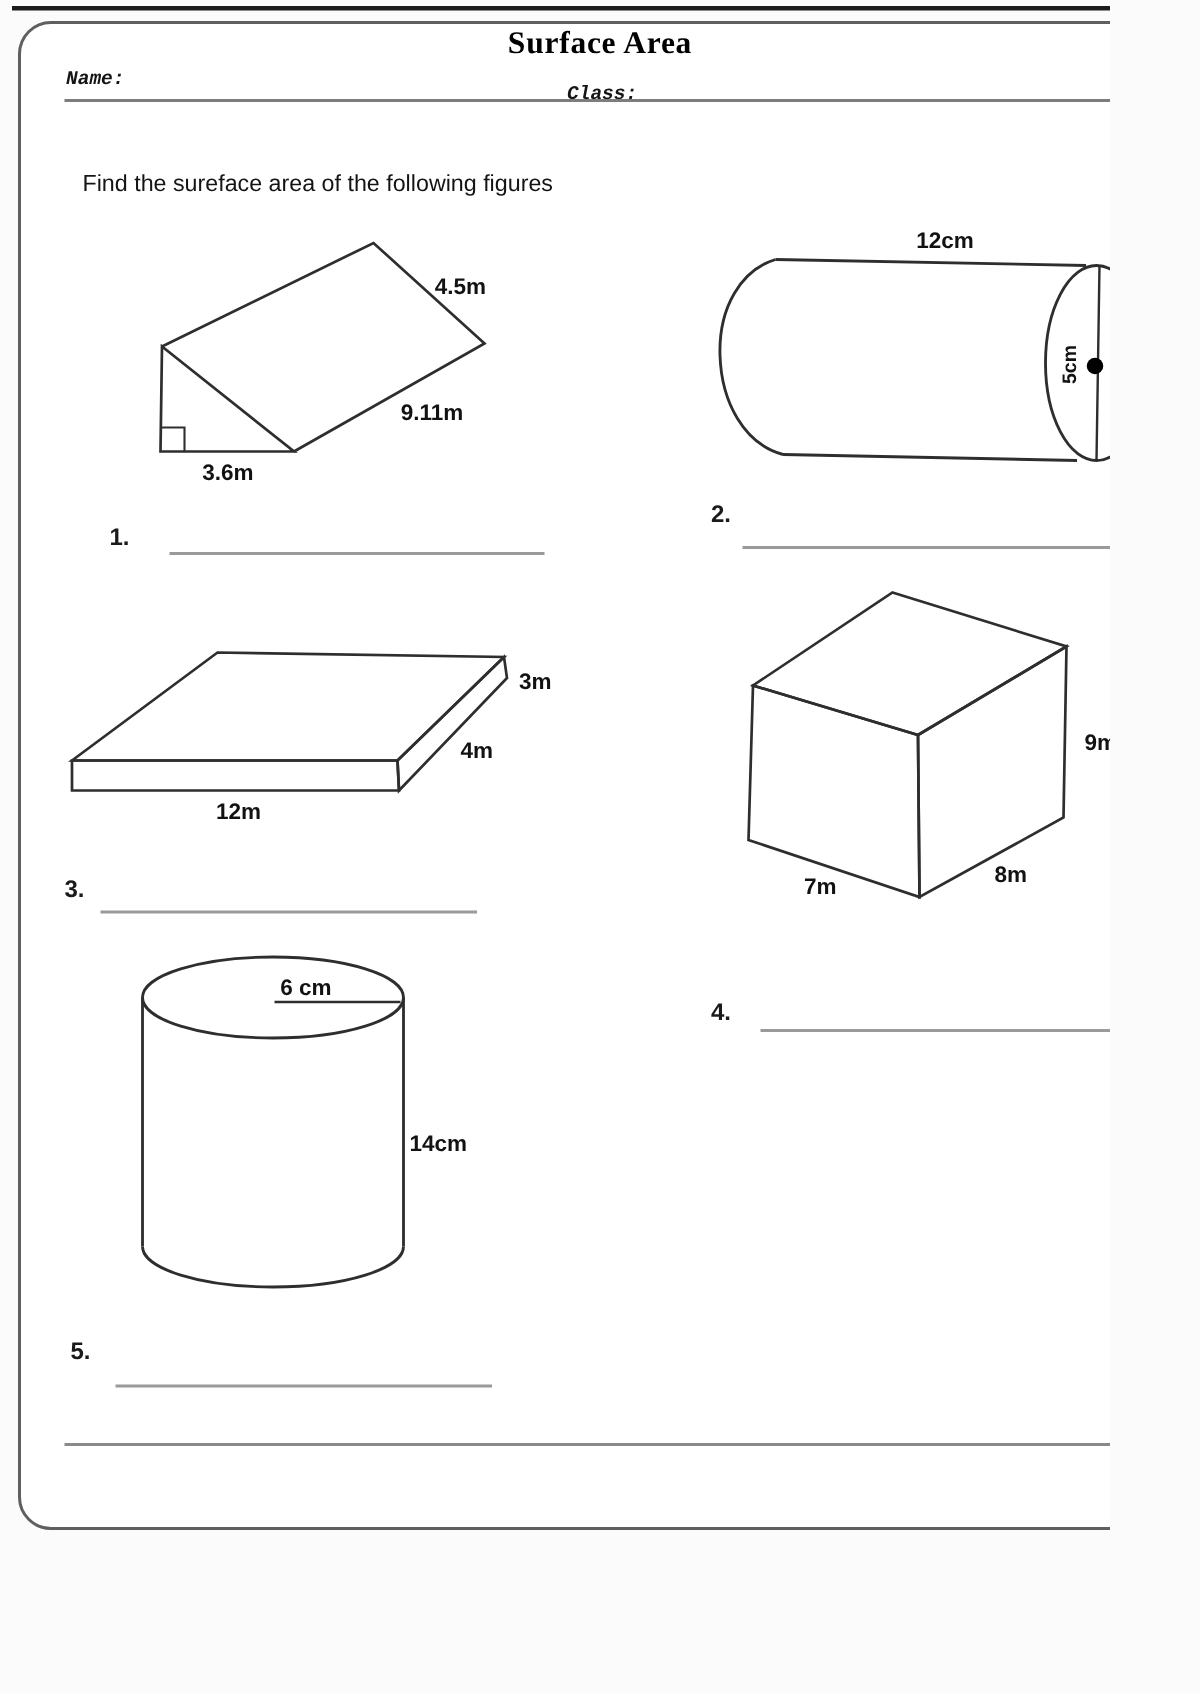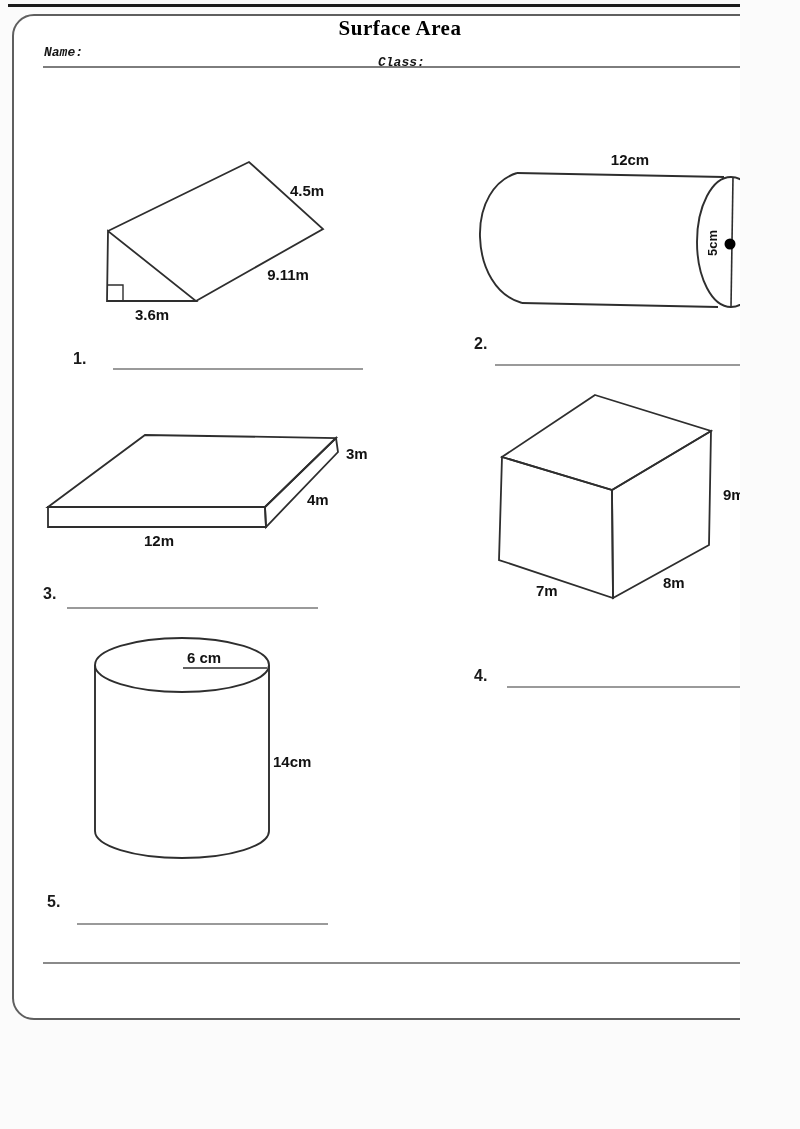--- a/index.html
+++ b/index.html
@@ -97,20 +97,21 @@
 <div id="page">
 
   <div class="top-line"></div>
   <div class="frame"></div>
 
   <div class="title">Surface Area</div>
   <div class="field-label name-label">Name:</div>
   <div class="field-label class-label">Class:</div>
   <div class="header-rule"></div>
 
+  <div class="instruction">Find the sureface area of the following figures</div>
 
   <svg class="figures" width="800" height="1129" viewBox="0 0 800 1129">
 
     <g fill="none" stroke="#2e2e2e" stroke-width="1.8" stroke-linejoin="miter">
       <path d="M108,231 L107,301 L196,301 Z"></path>
       <path d="M196,301 L323,229 L249,162 L108,231"></path>
       <path stroke-width="1.4" d="M107,285 L123,285 L123,301"></path>
       <text class="dim-label" x="307" y="196" text-anchor="middle" stroke="none" fill="#121212">4.5m</text>
       <text class="dim-label" x="288" y="280" text-anchor="middle" stroke="none" fill="#121212">9.11m</text>
       <text class="dim-label" x="152" y="320" text-anchor="middle" stroke="none" fill="#121212">3.6m</text>

